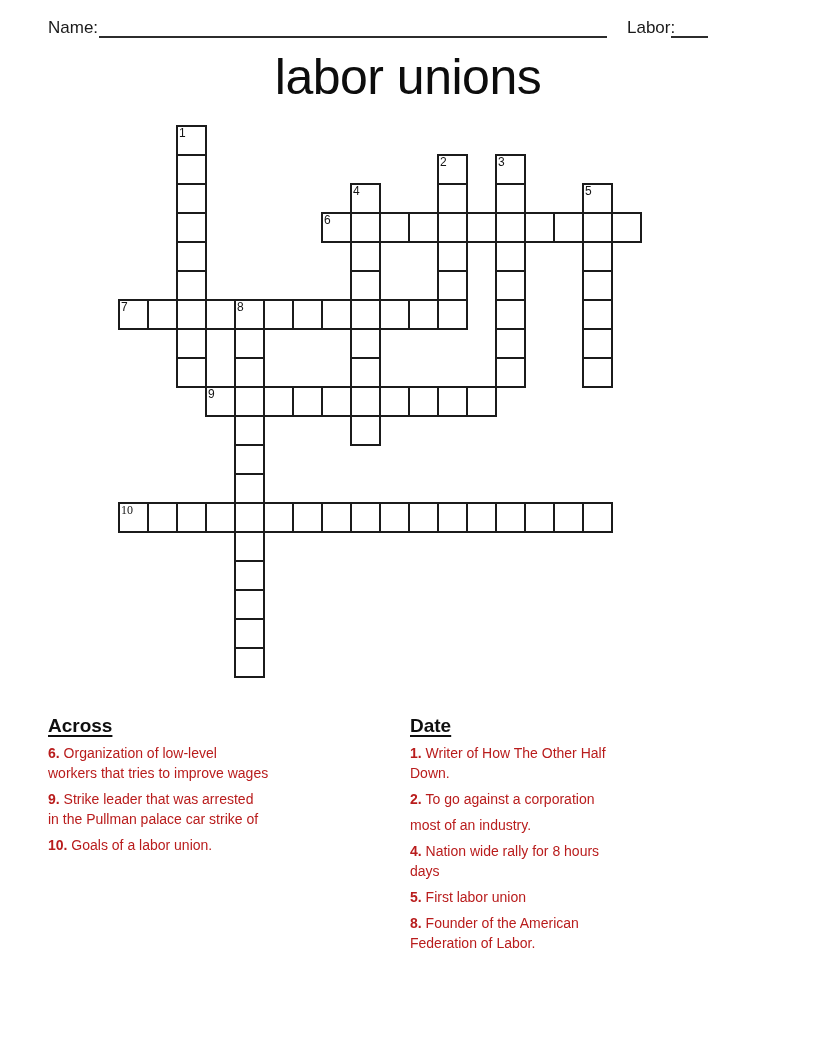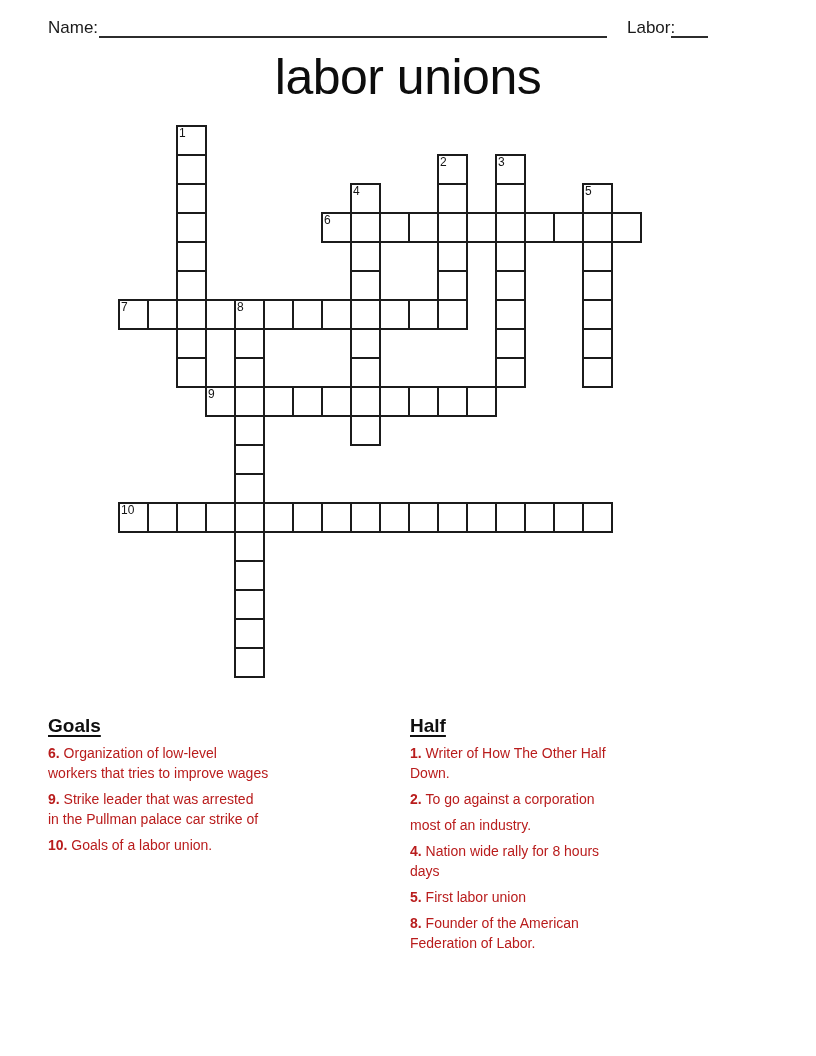--- a/index.html
+++ b/index.html
@@ -151,42 +151,42 @@
       <div class="cell" style="left: 464px; top: 377px; border-color: rgb(27, 27, 27); background: rgb(255, 255, 255);"></div>
       <span class="cellnum" style="left: 61px; top: 3px;">1</span>
       <span class="cellnum" style="left: 322px; top: 32px;">2</span>
       <span class="cellnum" style="left: 380px; top: 32px;">3</span>
       <span class="cellnum" style="left: 235px; top: 61px;">4</span>
       <span class="cellnum" style="left: 467px; top: 61px;">5</span>
       <span class="cellnum" style="left: 206px; top: 90px;">6</span>
       <span class="cellnum" style="left: 3px; top: 177px;">7</span>
       <span class="cellnum" style="left: 119px; top: 177px;">8</span>
       <span class="cellnum" style="left: 90px; top: 264px;">9</span>
-      <span class="cellnum" style="left: 3px; top: 380px;">10</span>
+      <span class="cellnum" style="left: 3px; top: 380px; font-family: Liberation Serif, serif;">10</span>
     </div>
 
   <div class="clue-col" id="across-col">
-    <div class="clue-heading">Goals</div>
+    <div class="clue-heading">Across</div>
     <div id="across-list">
         <div class="clue">
           <div class="clue-line"><b>6. </b>Organization of low-level</div>
           <div class="clue-line">workers that tries to improve wages</div>
         </div>
         <div class="clue">
           <div class="clue-line"><b>9. </b>Strike leader that was arrested</div>
           <div class="clue-line">in the Pullman palace car strike of</div>
         </div>
         <div class="clue">
           <div class="clue-line"><b>10. </b>Goals of a labor union.</div>
         </div>
       </div>
   </div>
 
   <div class="clue-col" id="down-col">
-    <div class="clue-heading">Half</div>
+    <div class="clue-heading">Date</div>
     <div id="down-list">
         <div class="clue">
           <div class="clue-line"><b>1. </b>Writer of How The Other Half</div>
           <div class="clue-line">Down.</div>
         </div>
         <div class="clue">
           <div class="clue-line"><b>2. </b>To go against a corporation</div>
         </div>
         <div class="clue">
           <div class="clue-line">most of an industry.</div>

